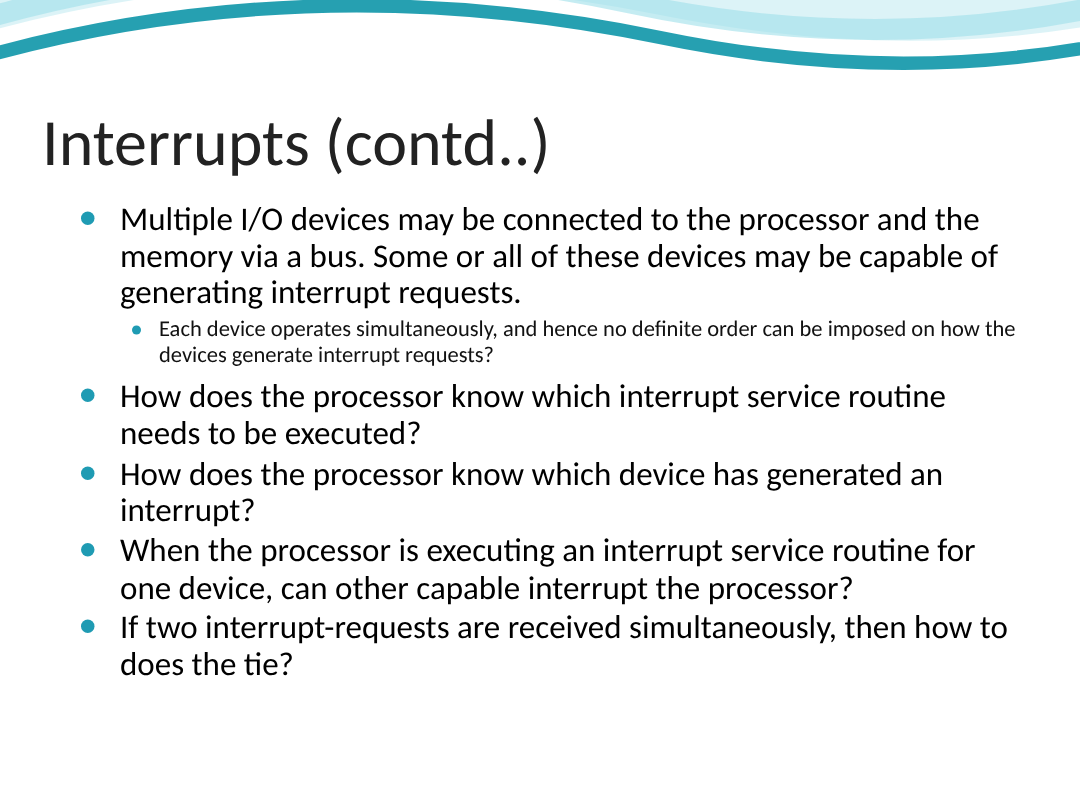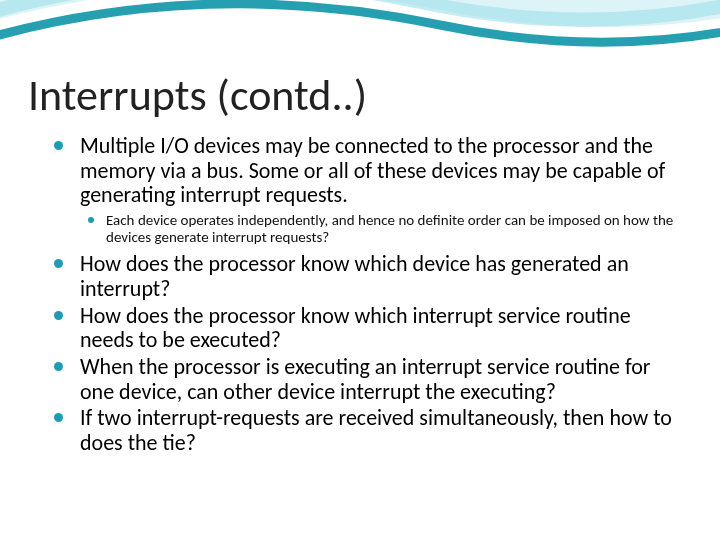--- a/index.html
+++ b/index.html
@@ -100,32 +100,32 @@
   </svg>
 
   <div class="title">Interrupts (contd..)</div>
 
   <div class="body-area">
     <ul class="lvl1">
       <li>
         <span>Multiple I/O devices may be connected to the processor and the memory via a bus. Some or all of these devices may be capable of generating interrupt requests.</span>
         <ul class="lvl2">
           <li>
-            <span>Each device operates independently, and hence no definite order can be imposed on how the devices generate interrupt requests?</span>
+            <span>Each device operates simultaneously, and hence no definite order can be imposed on how the devices generate interrupt requests?</span>
           </li>
         </ul>
+      </li>
+      <li>
+        <span>How does the processor know which interrupt service routine needs to be executed?</span>
       </li>
       <li>
         <span>How does the processor know which device has generated an interrupt?</span>
       </li>
       <li>
-        <span>How does the processor know which interrupt service routine needs to be executed?</span>
-      </li>
-      <li>
-        <span>When the processor is executing an interrupt service routine for one device, can other device interrupt the executing?</span>
+        <span>When the processor is executing an interrupt service routine for one device, can other capable interrupt the processor?</span>
       </li>
       <li>
         <span>If two interrupt-requests are received simultaneously, then how to does the tie?</span>
       </li>
     </ul>
   </div>
 
 </div>
 
 </body></html>

